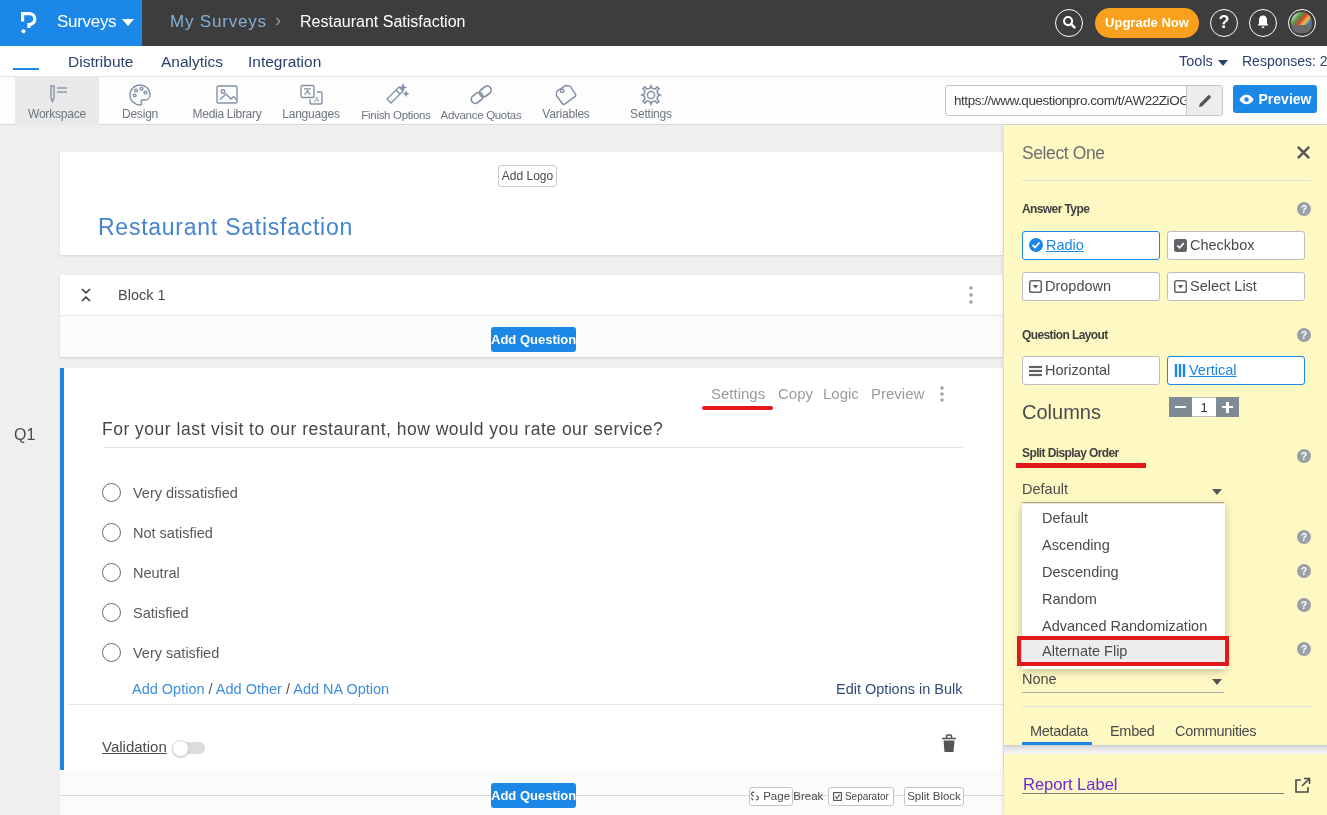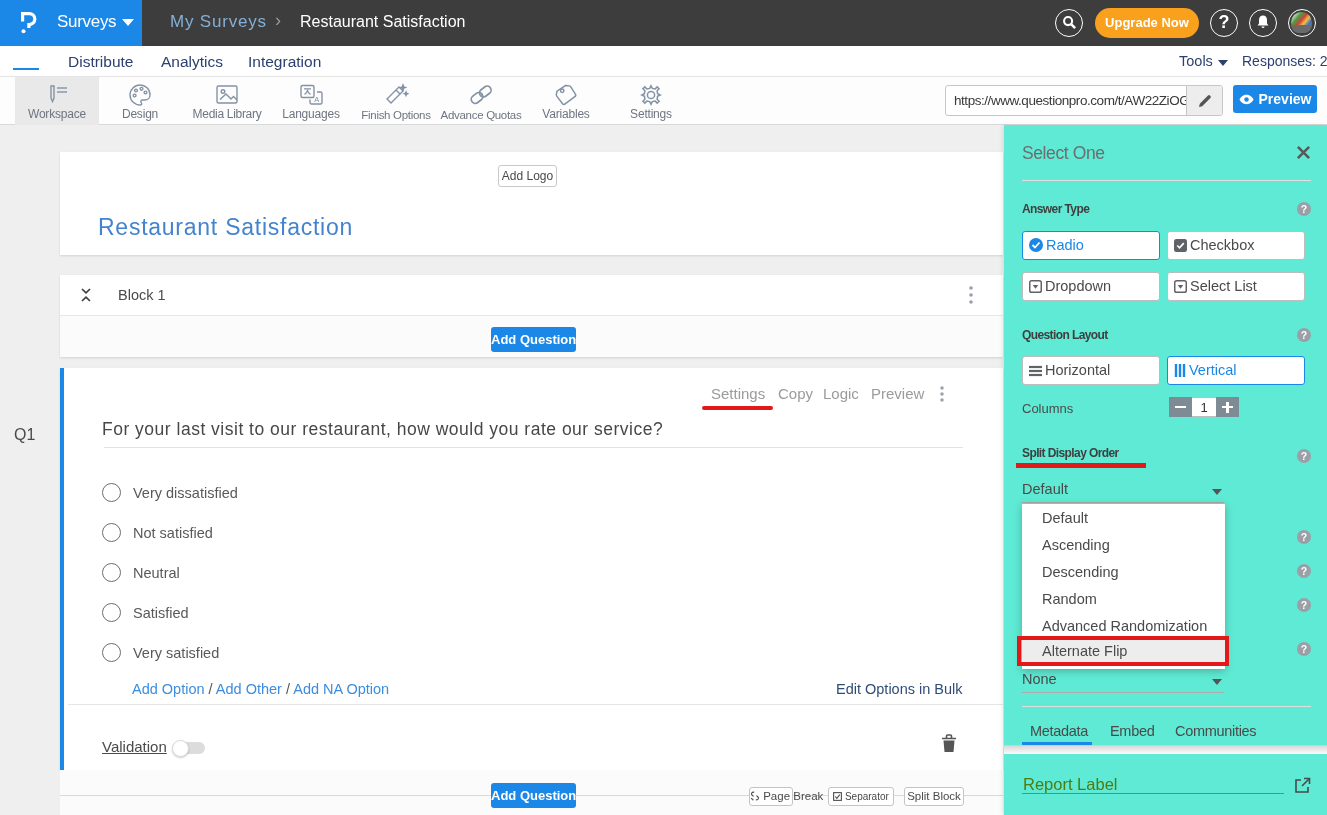--- a/index.html
+++ b/index.html
@@ -63,45 +63,45 @@
 #valdivider { position:absolute; left:4px; top:336px; width:935px; height:1px; background:#E6E6E6; }
 #valrow { position:absolute; left:38px; top:370px; font-size:15px; color:#4A4A4A;text-decoration:underline; }
 #toggle { position:absolute; left:71px; top:4px; width:32px; height:12px; background:#DCDCDC; border-radius:6px; }
 #toggleknob { position:absolute; left:-1px; top:-2.5px; width:17px; height:17px; background:#FFF; border:1px solid #D8D8D8; border-radius:50%; box-shadow:0 1px 2px rgba(0,0,0,0.2); }
 
 #bottomstrip { position:absolute; left:60px; top:770px; width:943px; height:45px; background:#FBFBFB; }
 #bottomline { position:absolute; left:0px; top:25px; width:943px; height:1px; background:#D9D9D9; }
 .miniBtn { position:absolute; top:17px; height:19px; background:#fff; border:1px solid #C4C4C4; border-radius:3px; font-size:12px; color:#4A4A4A; line-height:17px; text-align:center; }
 
 
-#panel { position:absolute; left:1004px; top:125px; width:323px; height:690px; background:#5eead4; box-shadow:-2px 0 4px rgba(0,0,0,0.08); }
+#panel { position:absolute; left:1004px; top:125px; width:323px; height:690px; background:#fef9c3; box-shadow:-2px 0 4px rgba(0,0,0,0.08); }
 #ptitle { position:absolute; left:18px; top:18px; font-size:17.5px; color:#6D6E71; letter-spacing:-0.4px; }
 #pclose { position:absolute; left:292px; top:20px; width:15px; height:15px; }
 #pdiv1 { position:absolute; left:18px; top:55px; width:289px; height:1px; background:#E0E0E0; }
 .plabel { position:absolute; left:18px; font-size:12px; font-weight:bold; color:#3F3F3F; letter-spacing:-0.6px; }
 .qmark { position:absolute; left:293px; width:14px; height:14px; background:#9AA0A6; border-radius:50%; color:#fff; font-size:10.5px; font-weight:bold; text-align:center; line-height:14px; }
 .typebtn { position:absolute; width:138px; height:29px; border:1px solid #BDBDBD; border-radius:3px; background:#fff; font-size:14.5px; color:#4A4A4A; line-height:27px; }
-.typebtn.sel { border:1.5px solid #1B87E6; color:#1B87E6; }
+.typebtn.sel { border:1.5px solid #1B87E6; color:#1B87E6;text-decoration:underline; }
 .typebtn svg { vertical-align:-2px; margin:0 3px 0 6px; }
 #stepper { position:absolute; left:1169px; top:397px; width:70px; height:20px; }
 #stepper .sbtn { position:absolute; top:0; width:23px; height:20px; background:#7E8A94; color:#fff; font-size:14px; font-weight:bold; text-align:center; line-height:19px; }
 #stepval { position:absolute; left:23px; top:0; width:24px; height:20px; background:#fff; border-top:1px solid #BDBDBD; border-bottom:1px solid #BDBDBD; font-size:13px; color:#333; text-align:center; line-height:19px; }
 #adored { position:absolute; left:1016px; top:463px; width:130px; height:5px; background:#E11919; }
 .selrow { position:absolute; left:1022px; width:202px; border-bottom:1px solid #ABABAB; height:22px; font-size:14.5px; color:#4A4A4A; }
 .selcaret { position:absolute; right:2px; top:8px; width:0; height:0; border-left:5px solid transparent; border-right:5px solid transparent; border-top:6px solid #555; }
 #ddmenu { position:absolute; left:1022px; top:504px; width:203px; height:165px; background:#fff; box-shadow:0 2px 8px rgba(0,0,0,0.25); z-index:5; }
 .dditem { position:absolute; left:20px; font-size:14.5px; color:#4A4A4A; white-space:nowrap; }
 #ddhl { position:absolute; left:0px; top:133px; width:203px; height:29px; background:#EDEDED; }
 #ddredbox { position:absolute; left:1017px; top:636px; width:212px; height:30px; border:4px solid #E11919; z-index:6; }
 #pdiv2 { position:absolute; left:1022px; top:706px; width:289px; height:1px; background:#DFDFDF; }
 .ptab { position:absolute; top:723px; font-size:14.5px; color:#4A4A4A; z-index:2; letter-spacing:-0.3px; }
 #ptabline { position:absolute; left:1004px; top:745px; width:323px; height:1px; background:#CFCFCF; }
 #ptabshadow { position:absolute; left:1004px; top:746px; width:323px; height:8px; background:linear-gradient(#D9D9D9, #FBFBFB); }
 #mtau { position:absolute; left:1022px; top:742px; width:70px; height:3px; background:#1B87E6; z-index:2; }
-#replabel { position:absolute; left:1023px; top:775px; font-size:16.5px; color:#4d7c0f; }
+#replabel { position:absolute; left:1023px; top:775px; font-size:16.5px; color:#6d28d9; }
 #repline { position:absolute; left:1022px; top:793px; width:262px; height:1px; background:#7F7F7F; }
 </style>
 </head>
 <body>
 
 <div id="topbar">
   <div id="logoarea">
     <svg width="16" height="22" viewBox="0 0 16 22" style="position:absolute;left:21px;top:12px">
       <path d="M1.6 9.5 L1.6 1.6 L8.3 1.6 A 5.5 5.5 0 0 1 8.4 12.6 L7.9 12.6 L7.9 16" fill="none" stroke="#fff" stroke-width="3.2"></path>
       <circle cx="2.5" cy="19.3" r="2" fill="#fff"></circle>
@@ -374,21 +374,21 @@
       </svg>Horizontal</div>
   <div class="typebtn sel" style="left:163px; top:231px;">
     <svg width="12" height="13" viewBox="0 0 12 13">
         <g stroke="#1B87E6" stroke-width="2.4">
           <line x1="2" y1="0" x2="2" y2="13"></line>
           <line x1="6" y1="0" x2="6" y2="13"></line>
           <line x1="10" y1="0" x2="10" y2="13"></line>
         </g>
       </svg>Vertical</div>
 
-  <div style="position:absolute; left:18px; top:276px; font-size:13px; color:#4A4A4A;">Columns</div>
+  <div style="position:absolute; left:18px; top:276px; font-size:20px; color:#4A4A4A;">Columns</div>
 
   <div class="plabel" style="top:321px;">Split Display Order</div>
   <div class="qmark" style="top:324px;">?</div>
 
   <div class="qmark" style="top:405px;">?</div>
   <div class="qmark" style="top:439px;">?</div>
   <div class="qmark" style="top:473px;">?</div>
   <div class="qmark" style="top:517px;">?</div>
 </div>
 

